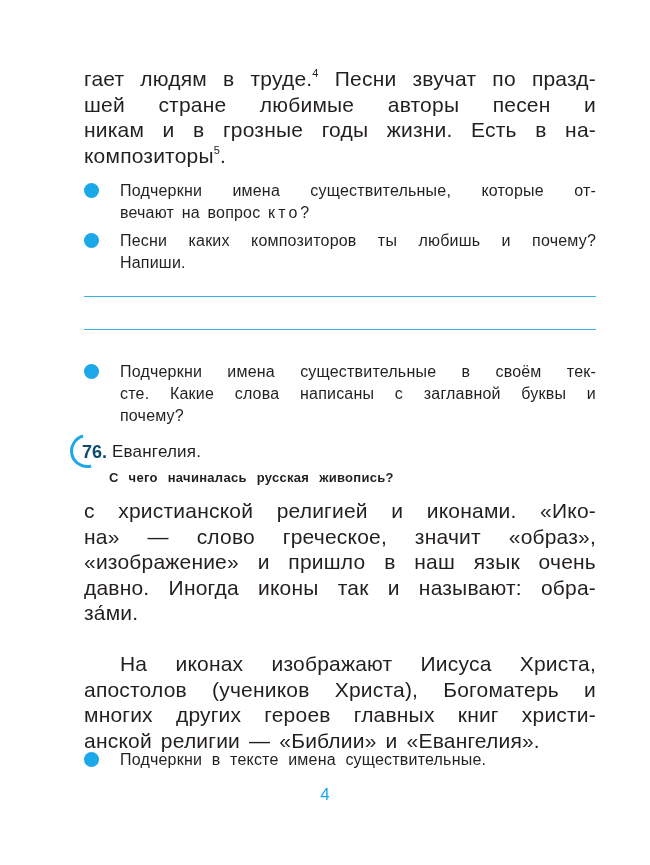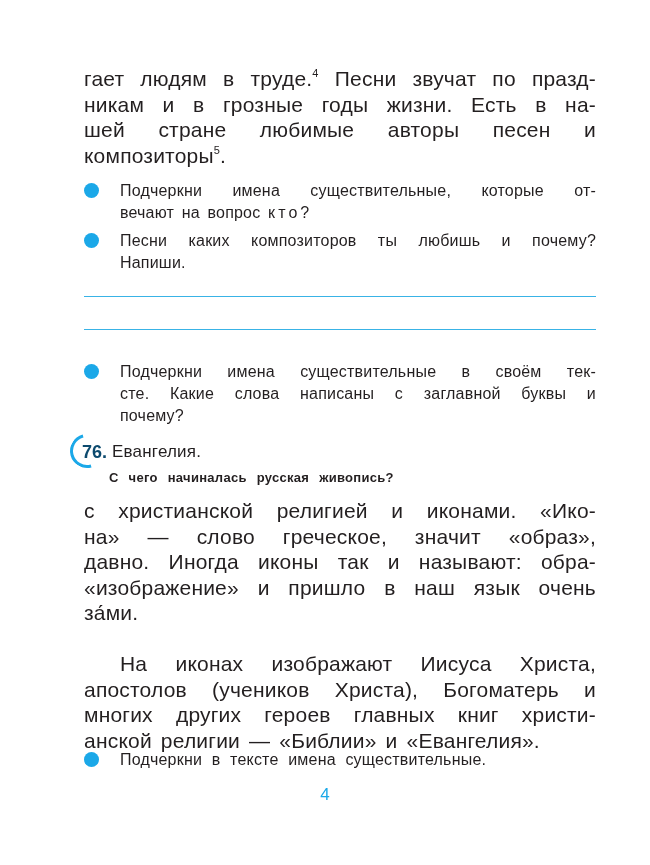--- a/index.html
+++ b/index.html
@@ -129,22 +129,22 @@
       color: #1ba8e8;
     }
   </style>
 </head>
 <body>
 
 <div class="page">
 
   <div class="para" style="position:absolute; top:0; width:512px;">
     <span class="line"><span>гает людям в труде.</span><sup>4</sup><span> Песни звучат по празд-</span></span>
+    <span class="line">шей стране любимые авторы песен и</span>
     <span class="line">никам и в грозные годы жизни. Есть в на-</span>
-    <span class="line">шей стране любимые авторы песен и</span>
     <span class="line last"><span>композиторы</span><sup>5</sup><span>.</span></span>
   </div>
 
   <div class="task" style="position:absolute; top:114px; width:476px;">
     <span class="bullet"></span>
     <span class="line">Подчеркни имена существительные, которые от-</span>
     <span class="line last"><span>вечают на вопрос </span><span class="spaced">кто</span><span>?</span></span>
   </div>
 
   <div class="task" style="position:absolute; top:164px; width:476px;">
@@ -169,22 +169,22 @@
       <span class="ex-num">76.</span>
     </div>
     <span class="ex-instr">Евангелия.</span>
   </div>
 
   <div class="title" style="top:404px;">С чего начиналась русская живопись?</div>
 
   <div class="para" style="position:absolute; top:432px; width:512px;">
     <span class="line">с христианской религией и иконами. «Ико-</span>
     <span class="line">на» — слово греческое, значит «образ»,</span>
+    <span class="line">«изображение» и пришло в наш язык очень</span>
     <span class="line">давно. Иногда иконы так и называют: обра-</span>
-    <span class="line">«изображение» и пришло в наш язык очень</span>
     <span class="line last">за́ми.</span>
   </div>
 
   <div class="para" style="position:absolute; top:585px; width:512px;">
     <span class="line indent">На иконах изображают Иисуса Христа,</span>
     <span class="line">апостолов (учеников Христа), Богоматерь и</span>
     <span class="line">многих других героев главных книг христи-</span>
     <span class="line last">анской религии — «Библии» и «Евангелия».</span>
   </div>
 

